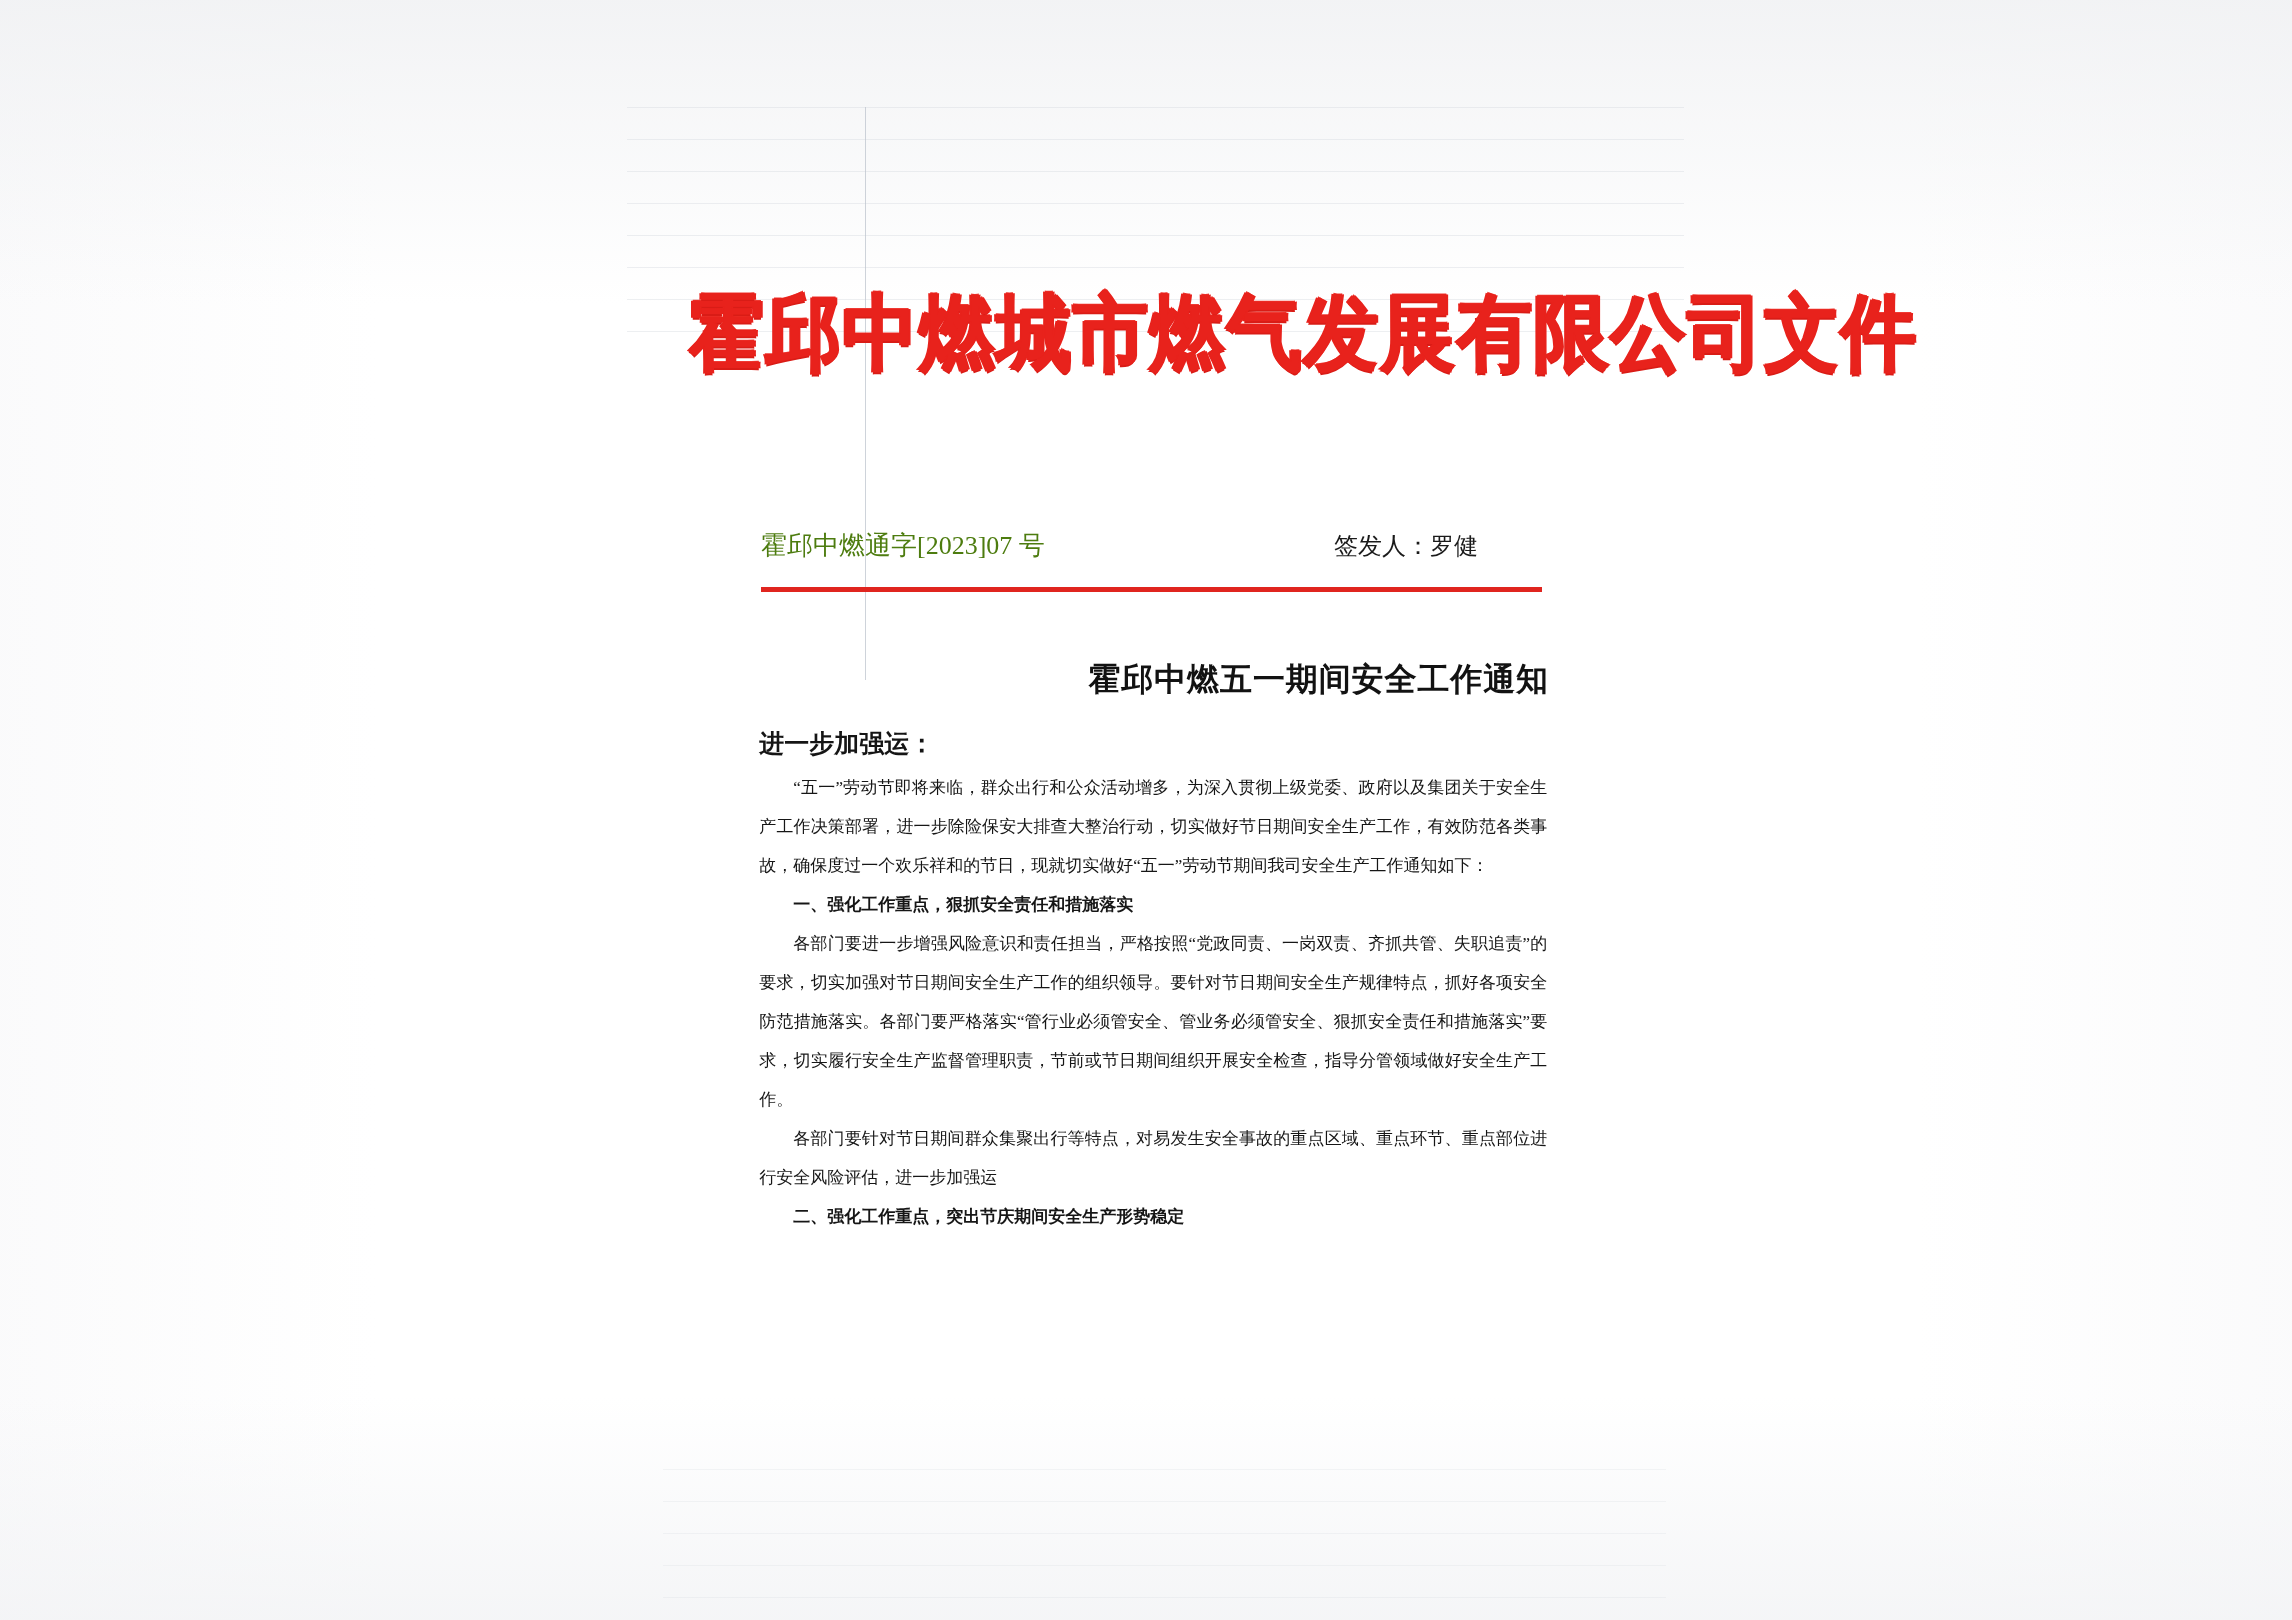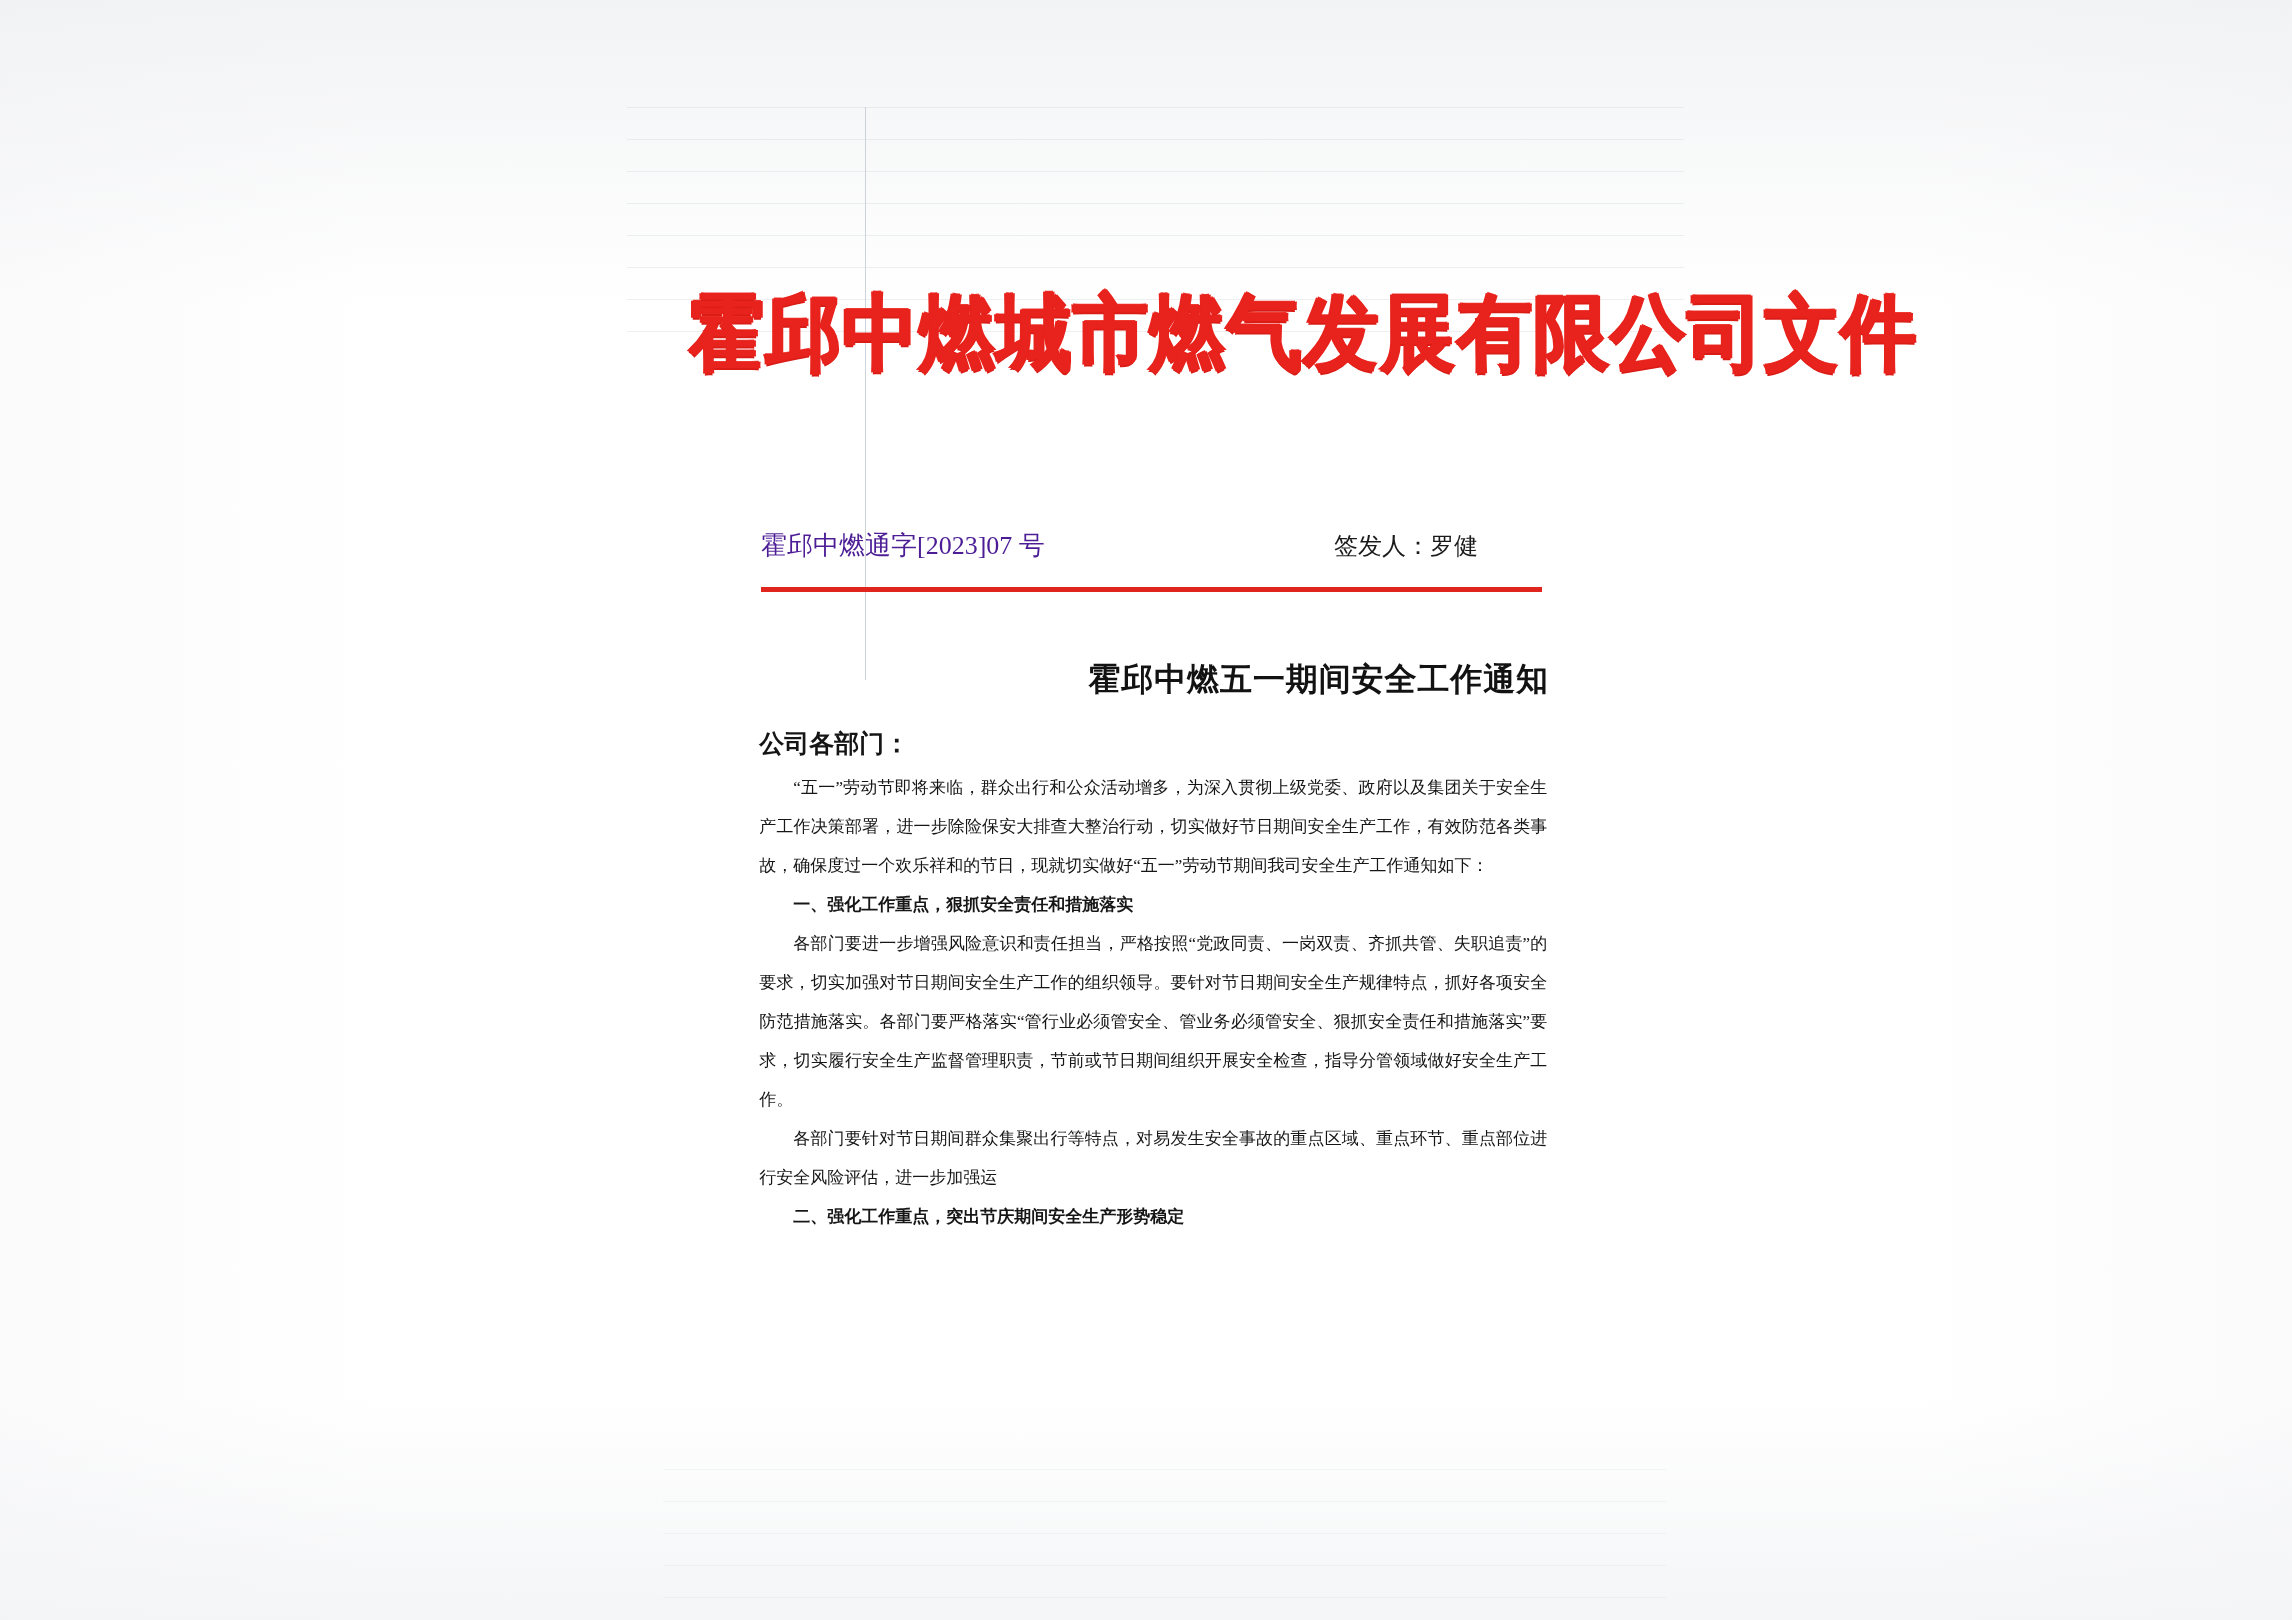--- a/index.html
+++ b/index.html
@@ -112,21 +112,21 @@
     left: -9px;
     top: 528px;
     width: 806px;
     height: 36px;
   }
   .doc-number {
     position: absolute;
     left: 0;
     top: 0;
     font-size: 26px;
-    color: #4c1d95;
+    color: #4d7c0f;
     white-space: nowrap;
   }
   .issuer {
     position: absolute;
     left: 573px;
     top: 1.8px;
     font-size: 24px;
     color: #1a1a1a;
     white-space: nowrap;
   }
@@ -199,21 +199,21 @@
 
     <div class="numline">
       <div class="doc-number">霍邱中燃通字[2023]07 号</div>
       <div class="issuer">签发人：罗健</div>
     </div>
 
     <div class="red-rule"></div>
 
     <div class="doc-title">霍邱中燃五一期间安全工作通知</div>
 
-    <div class="salutation">公司各部门：</div>
+    <div class="salutation">进一步加强运：</div>
 
     <div class="body-text">
       <p class="para">“五一”劳动节即将来临，群众出行和公众活动增多，为深入贯彻上级党委、政府以及集团关于安全生产工作决策部署，进一步除险保安大排查大整治行动，切实做好节日期间安全生产工作，有效防范各类事故，确保度过一个欢乐祥和的节日，现就切实做好“五一”劳动节期间我司安全生产工作通知如下：</p>
       <p class="para heading">一、强化工作重点，狠抓安全责任和措施落实</p>
       <p class="para">各部门要进一步增强风险意识和责任担当，严格按照“党政同责、一岗双责、齐抓共管、失职追责”的要求，切实加强对节日期间安全生产工作的组织领导。要针对节日期间安全生产规律特点，抓好各项安全防范措施落实。各部门要严格落实“管行业必须管安全、管业务必须管安全、狠抓安全责任和措施落实”要求，切实履行安全生产监督管理职责，节前或节日期间组织开展安全检查，指导分管领域做好安全生产工作。</p>
       <p class="para">各部门要针对节日期间群众集聚出行等特点，对易发生安全事故的重点区域、重点环节、重点部位进行安全风险评估，进一步加强运</p>
       <p class="para heading">二、强化工作重点，突出节庆期间安全生产形势稳定</p>
     </div>
 
   </div>

